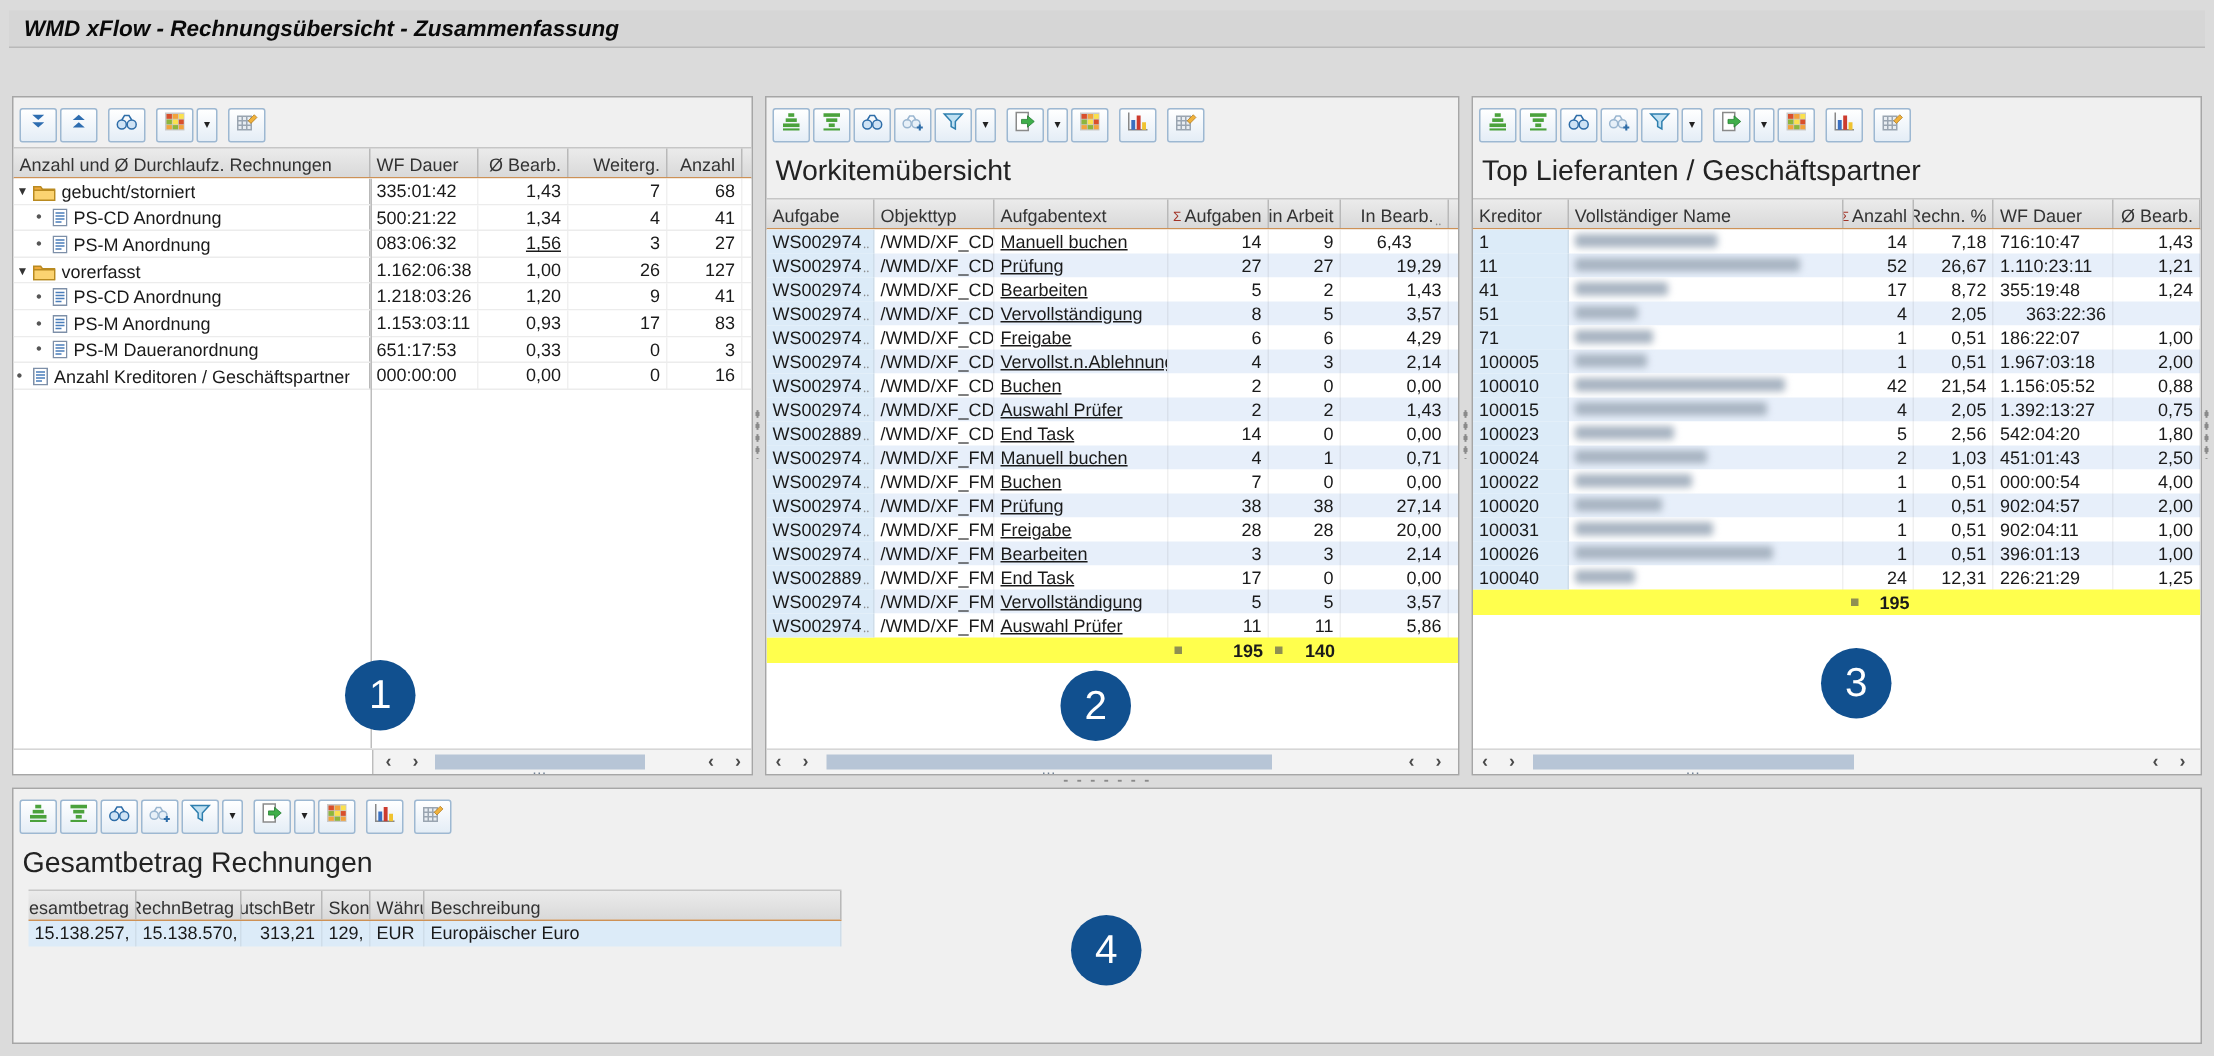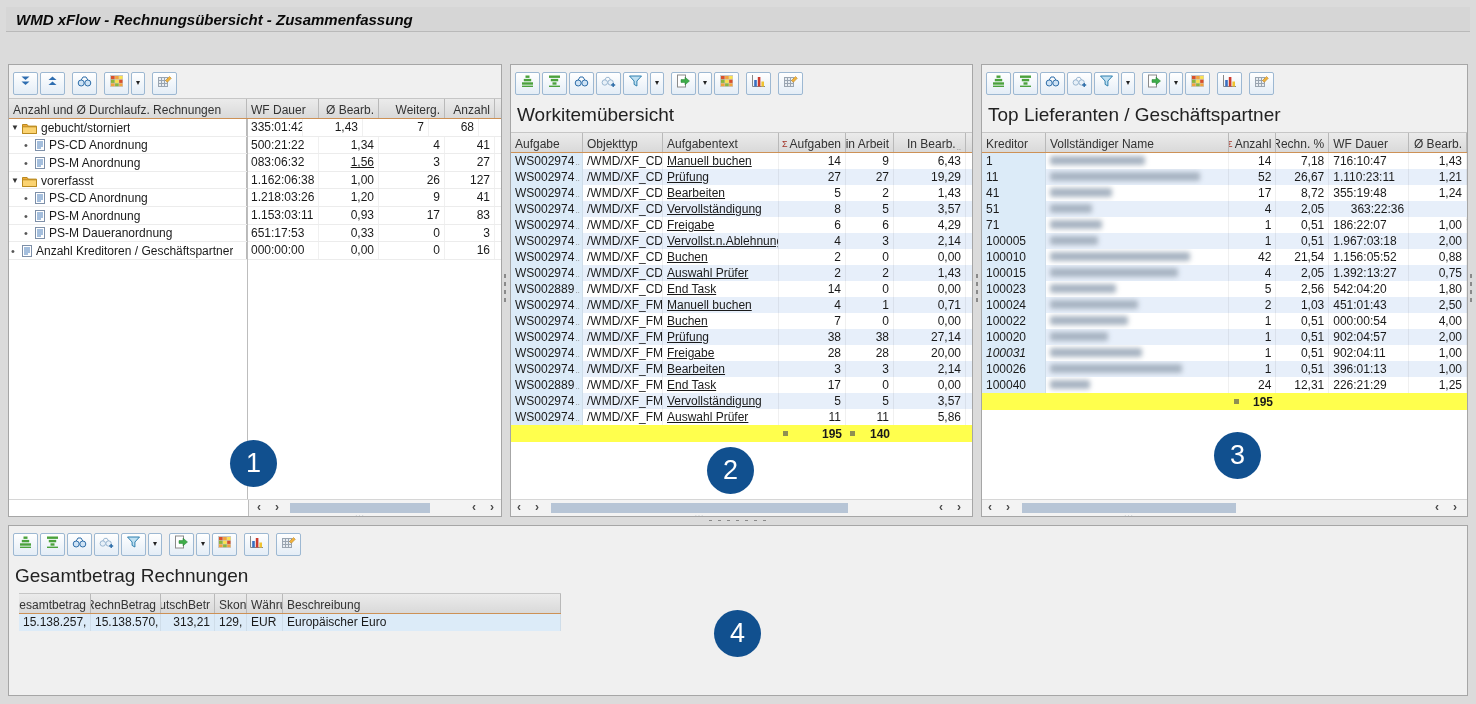--- a/index.html
+++ b/index.html
@@ -149,21 +149,21 @@
           <div class="dc treec" style="width: 238px; padding-left: 2px;">
             <span class="mark expand">▼</span>
             <span class="ticon">
               <svg width="15" height="12" viewBox="0 0 15 12">
                 <path d="M0.5 2.5h4.6l1.2 1.6h8.2v7.4H0.5z" fill="#f0a93a" stroke="#b98a20"></path>
                 <path d="M0.5 4.8h14v6.7H0.5z" fill="#fbd371" stroke="#b98a20"></path>
               </svg>
             </span>
             <span class="tlabel">gebucht/storniert</span>
           </div>
-          <div class="dc" style="width: 56px; text-align: left;">335:01:42</div>
+          <div class="dc" style="width: 72px; text-align: left;">335:01:42</div>
           <div class="dc" style="width: 60px; text-align: right;">1,43</div>
           <div class="dc" style="width: 66px; text-align: right;">7</div>
           <div class="dc" style="width: 50px; text-align: right;">68</div>
         </div>
         <div class="drow">
           <div class="dc treec" style="width: 238px; padding-left: 15px;">
             <span class="mark bullet">•</span>
             <span class="ticon">
               <svg width="10" height="12" viewBox="0 0 10 12">
                 <rect x="0.5" y="0.5" width="9" height="11" fill="#fff" stroke="#7d8fa8"></rect>
@@ -405,21 +405,21 @@
       </div>
   </div>
   <div class="rows">
     <div id="p2-rows" class="p2b">
         <div class="drow">
           <div class="dc key" style="width: 72px; text-align: left;"><span>WS002974</span><span class="trunc">‥</span></div>
           <div class="dc" style="width: 80px; text-align: left;">/WMD/XF_CD</div>
           <div class="dc" style="width: 116px; text-align: left;"><span class="link">Manuell buchen</span></div>
           <div class="dc" style="width: 67px; text-align: right;">14</div>
           <div class="dc" style="width: 48px; text-align: right;">9</div>
-          <div class="dc" style="width: 72px; text-align: right;">6,43</div>
+          <div class="dc" style="width: 72px; text-align: center;">6,43</div>
         </div>
         <div class="drow">
           <div class="dc key" style="width: 72px; text-align: left;"><span>WS002974</span><span class="trunc">‥</span></div>
           <div class="dc" style="width: 80px; text-align: left;">/WMD/XF_CD</div>
           <div class="dc" style="width: 116px; text-align: left;"><span class="link">Prüfung</span></div>
           <div class="dc" style="width: 67px; text-align: right;">27</div>
           <div class="dc" style="width: 48px; text-align: right;">27</div>
           <div class="dc" style="width: 72px; text-align: right;">19,29</div>
         </div>
         <div class="drow">
@@ -773,21 +773,21 @@
         </div>
         <div class="drow">
           <div class="dc key" style="width: 64px; text-align: left;">100020</div>
           <div class="dc" style="width: 184px; text-align: left;"><span class="blurbar" style="width: 58px;"></span></div>
           <div class="dc" style="width: 47px; text-align: right;">1</div>
           <div class="dc" style="width: 53px; text-align: right;">0,51</div>
           <div class="dc" style="width: 80px; text-align: left;">902:04:57</div>
           <div class="dc" style="width: 58px; text-align: right;">2,00</div>
         </div>
         <div class="drow">
-          <div class="dc key" style="width: 64px; text-align: left; font-style: italic;">100031</div>
+          <div class="dc key" style="width: 64px; text-align: left;">100031</div>
           <div class="dc" style="width: 184px; text-align: left;"><span class="blurbar" style="width: 92px;"></span></div>
           <div class="dc" style="width: 47px; text-align: right;">1</div>
           <div class="dc" style="width: 53px; text-align: right;">0,51</div>
           <div class="dc" style="width: 80px; text-align: left;">902:04:11</div>
           <div class="dc" style="width: 58px; text-align: right;">1,00</div>
         </div>
         <div class="drow">
           <div class="dc key" style="width: 64px; text-align: left;">100026</div>
           <div class="dc" style="width: 184px; text-align: left;"><span class="blurbar" style="width: 132px;"></span></div>
           <div class="dc" style="width: 47px; text-align: right;">1</div>

